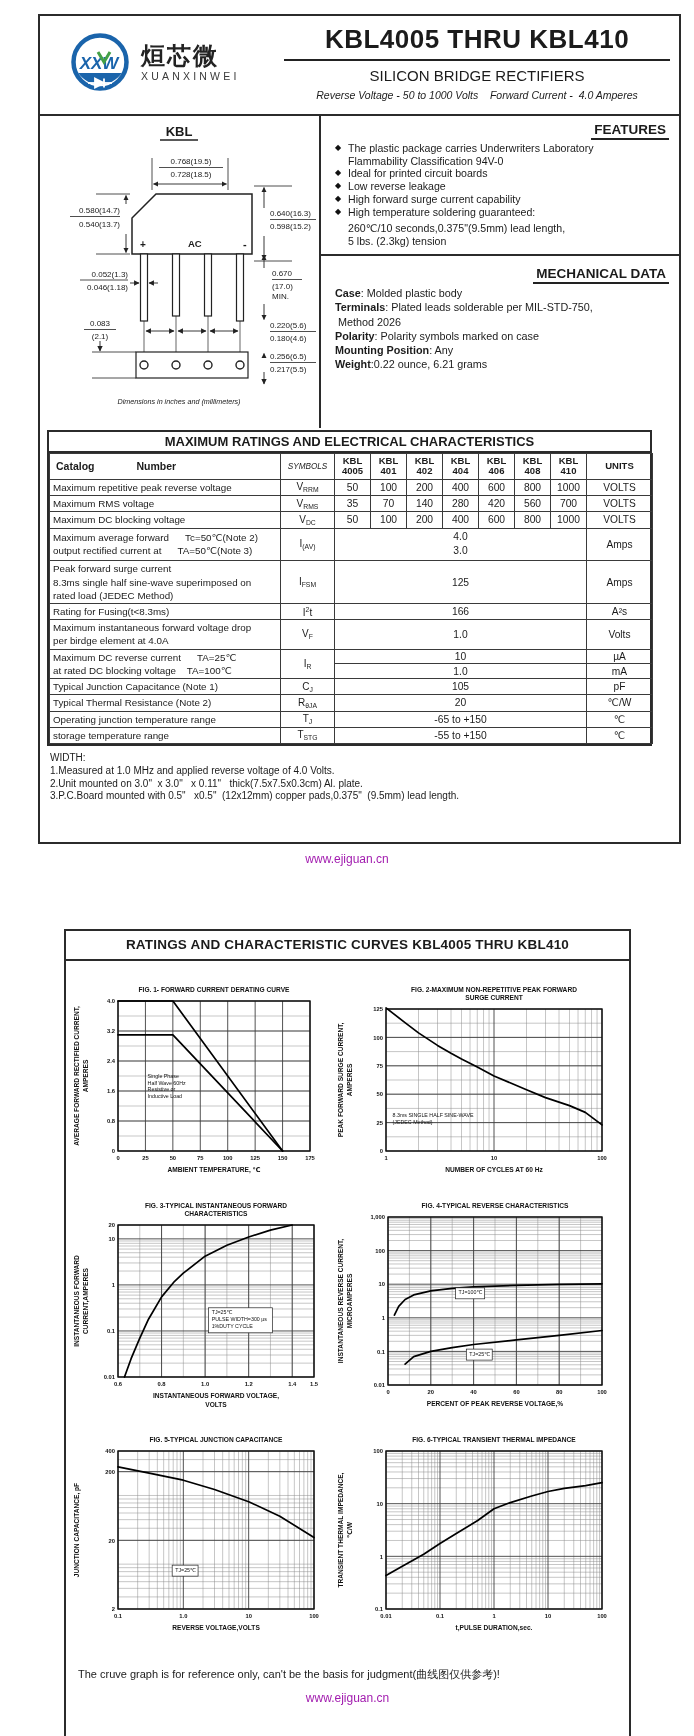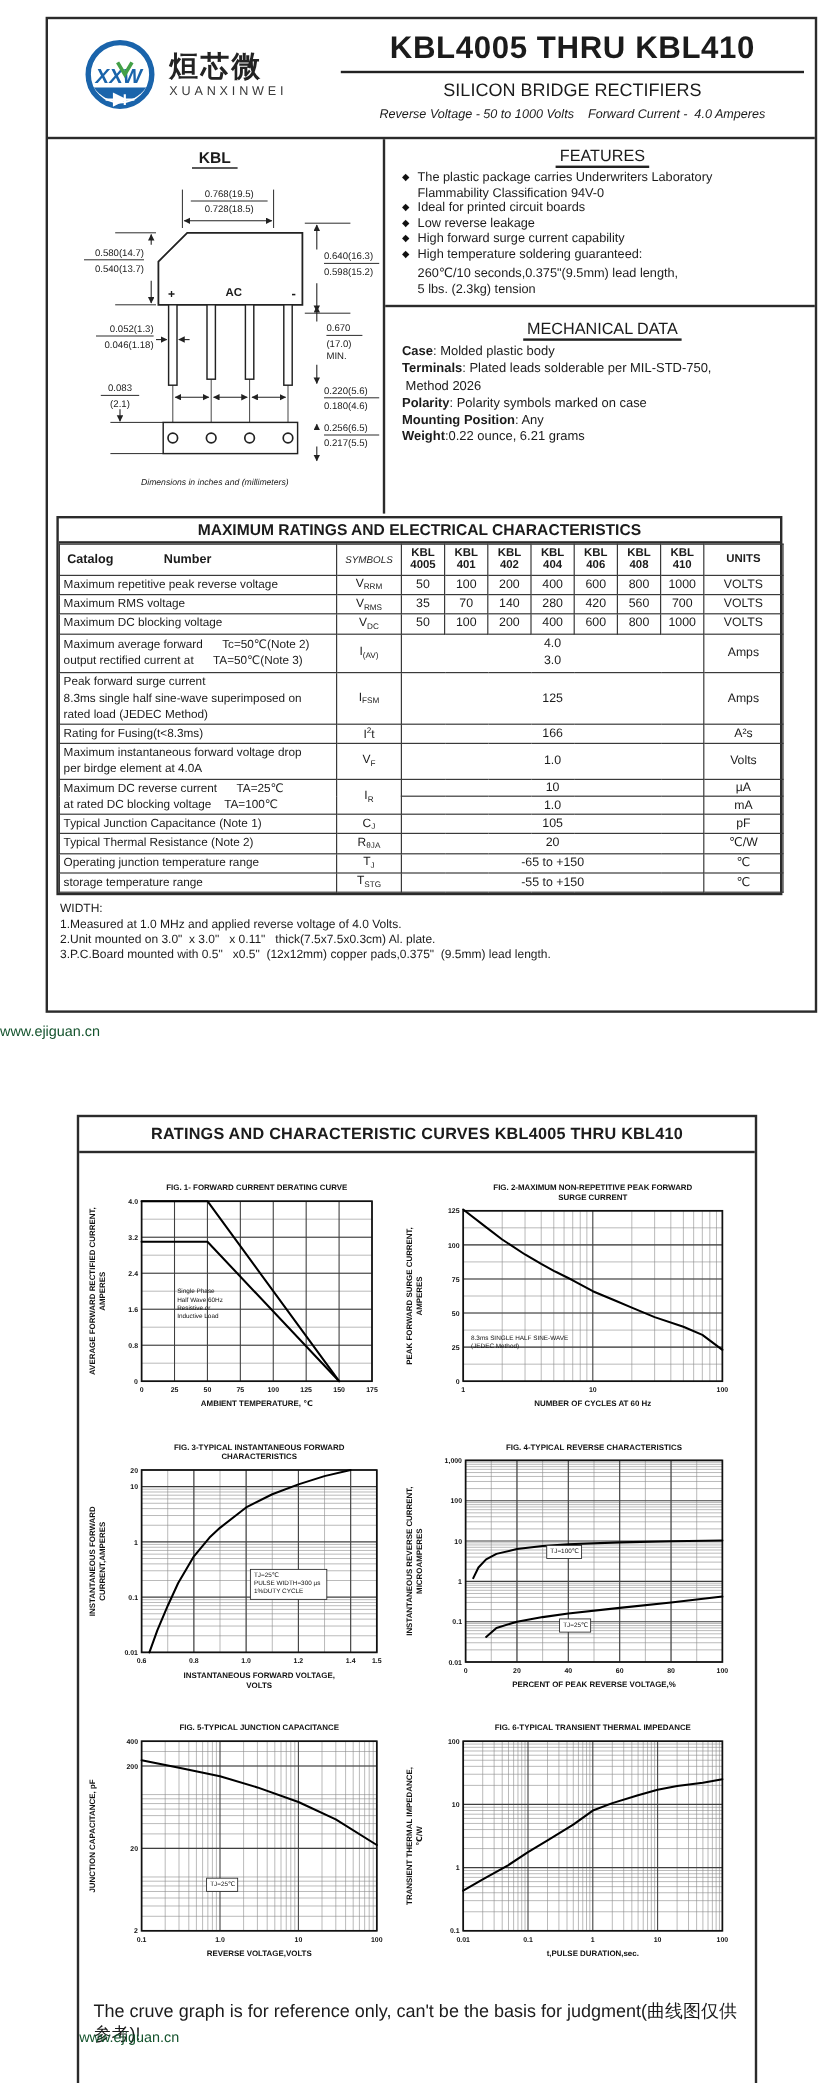--- a/index.html
+++ b/index.html
@@ -16,21 +16,21 @@
   #title-block{position:absolute;left:238px;top:8px;width:398px;text-align:center}
   #doc-title{font-size:26px;font-weight:bold;letter-spacing:.5px}
   #title-rule{border:none;border-top:2.5px solid #222;margin:4px 6px 6px 6px}
   #doc-subtitle{font-size:15px;font-weight:normal}
   #doc-tagline{font-size:10.5px;font-style:italic;margin-top:5px;white-space:pre-wrap}
 
   #p1-cols{position:relative;height:312px}
   #pkg-col{position:absolute;left:0;top:0;width:279px;height:312px}
   #right-col{position:absolute;left:279px;top:0;width:360px;height:312px;border-left:2px solid #2b2b2b}
   #features-box{border-bottom:2px solid #2b2b2b;padding:4px 10px 8px 14px;height:140px}
-  .sec-title{text-align:center;font-weight:normal;font-size:13.5px;margin:2px 0 5px 0}
+  .sec-title{text-align:right;font-weight:bold;font-size:13.5px;margin:2px 0 5px 0}
   .sec-title span{border-bottom:2px solid #222;padding:0 3px 1px 3px}
   .feat-line{font-size:10.6px;line-height:1.2;display:flex}
   .feat-bullet{width:13px;flex:0 0 13px;font-size:8px;line-height:1.55;color:#111}
   .feat-text{flex:1}
   .feat-cont{padding-left:13px}
   .feat-gap{margin-top:4px}
   #mech-box{padding:8px 10px 0 14px}
   .mech-line{font-size:10.8px;line-height:1.32;white-space:pre-wrap}
   .mech-line b{font-weight:bold}
 
@@ -44,27 +44,27 @@
   td.sym{text-align:center;font-size:10px}
   td.sym .sb{font-size:6.8px;vertical-align:-2px;letter-spacing:0}
   td.sym .sp{font-size:6.8px;vertical-align:4px}
   td.val{text-align:center;font-size:10.3px}
   td.unit{text-align:center;font-size:10.2px}
   tr.hdr td{font-weight:bold;text-align:center;font-size:9.5px;line-height:1.1;padding:2px 1px}
   tr.hdr td.cat{font-size:10.5px;text-align:left;padding-left:6px}
   tr.hdr td.symh{font-style:italic;font-weight:normal;font-size:8.2px}
   .stack2 div{line-height:1.45}
   #notes{position:absolute;left:10px;top:736px;width:600px;font-size:10px;line-height:1.28;white-space:pre-wrap}
-  .site-url{position:absolute;width:694px;font-size:12px;color:#14532d}
+  .site-url{position:absolute;width:694px;text-align:center;font-size:12px;color:#a21caf}
 
   
   #p2{position:absolute;left:64px;top:929px;width:567px;height:1012px;border:2px solid #2b2b2b;background:#fff}
   #p2-title{height:30px;line-height:28px;text-align:center;font-weight:bold;font-size:13.5px;border-bottom:2px solid #2b2b2b;letter-spacing:.2px}
   .fig{position:absolute}
-  #disclaimer{position:absolute;left:12px;top:736px;font-size:15px}
+  #disclaimer{position:absolute;left:12px;top:736px;font-size:11px}
   #p2 .site-url{width:563px}
 </style>
 </head>
 <body>
 
 <div id="p1">
 
   <div id="p1-header">
     <div id="logo-wrap">
       <svg width="66" height="62" viewBox="0 0 66 62">

